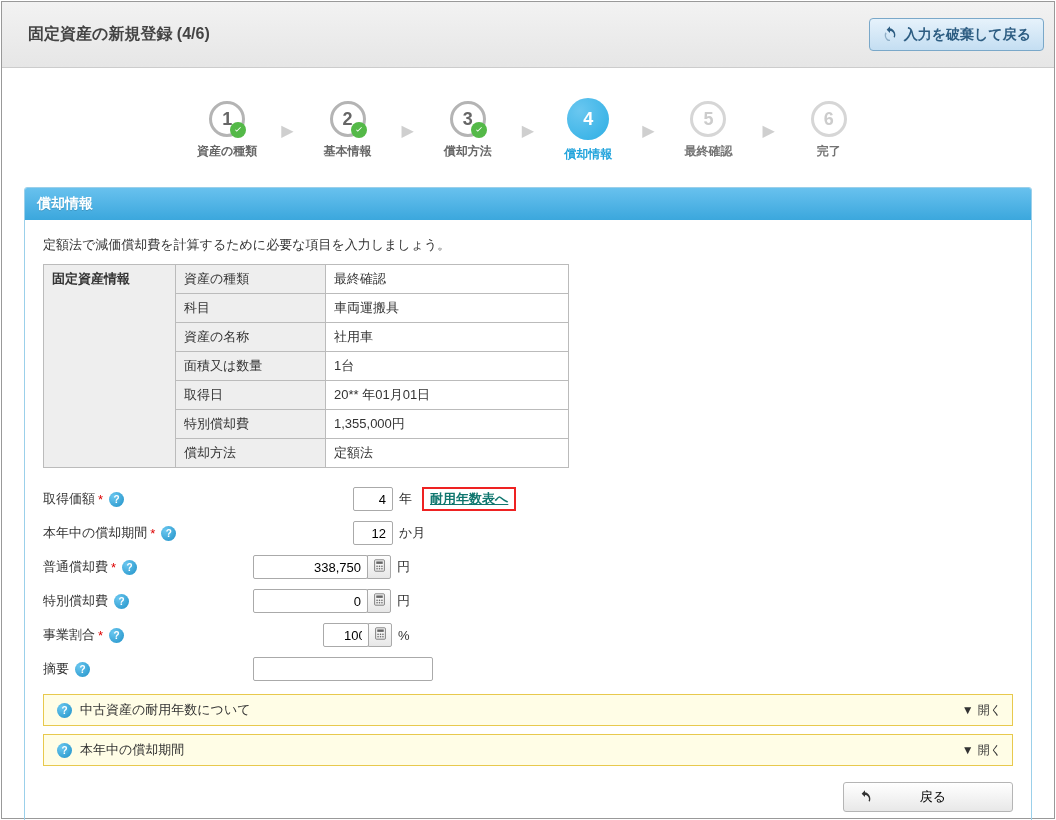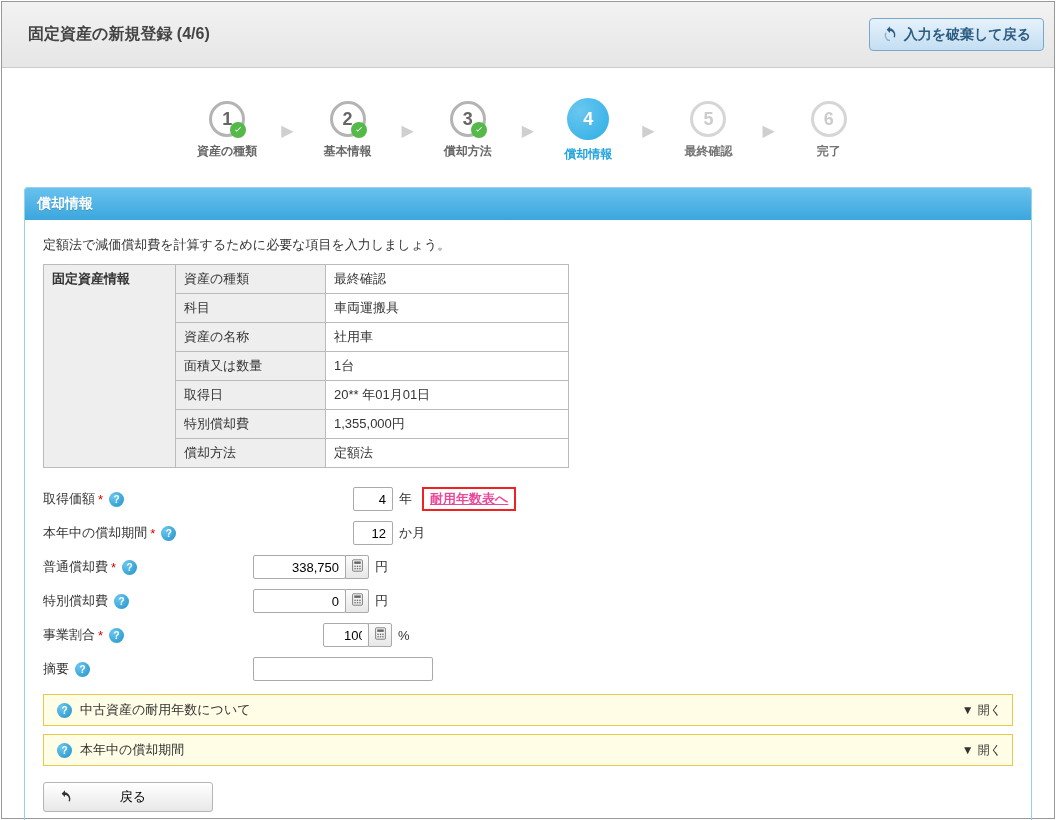--- a/index.html
+++ b/index.html
@@ -158,48 +158,48 @@
     margin-left:3px;
   }
   .num-input {
     border:1px solid #aaa; padding:3px 6px;
     text-align:right; font-size:13px;
     border-radius:2px;
     height:24px;
   }
   .num-input.w40 { width:40px; }
   .num-input.w55 { width:46px;padding-left:20px; }
-  .num-input.w120 { width:93px; }
+  .num-input.w120 { width:115px; }
   .num-input.big { width:180px; }
   .suffix { margin-left:6px; }
   .calc-btn {
     width:24px;height:24px;
     border:1px solid #aaa; background:linear-gradient(#fdfdfd,#e7e7e7);
     display:inline-flex;align-items:center;justify-content:center;
     margin-left:-1px; border-radius:0 2px 2px 0;
     cursor:pointer;
   }
   .calc-btn svg{width:13px;height:13px;}
   .link-redbox {
     border:2px solid #e22; padding:1px 6px; margin-left:10px;
   }
-  .link-redbox a { color:#ec4899; font-weight:bold; font-size:13px;}
+  .link-redbox a { color:#0f766e; font-weight:bold; font-size:13px;}
   .accordion {
     background:#fffde6;
     border:1px solid #e8c94d;
     padding:6px 10px;
     display:flex; align-items:center; justify-content:space-between;
     margin-top:8px;
     font-size:13px;
     cursor:pointer;
   }
   .accordion .left { display:flex; align-items:center; gap:8px;}
   .accordion .toggle { font-size:12px; display:flex;align-items:center;gap:4px;}
   .btnbar {
-    display:flex; justify-content:space-between; 
+    display:flex; justify-content:flex-end; 
     margin-top:16px;
   }
   .nav-btn {
     width:170px; height:30px;
     border:1px solid #b5b5b5; border-radius:3px;
     background:linear-gradient(#ffffff,#e8e8e8);
     display:inline-flex; align-items:center;
     cursor:pointer; font-size:13px;
     position:relative;
   }

